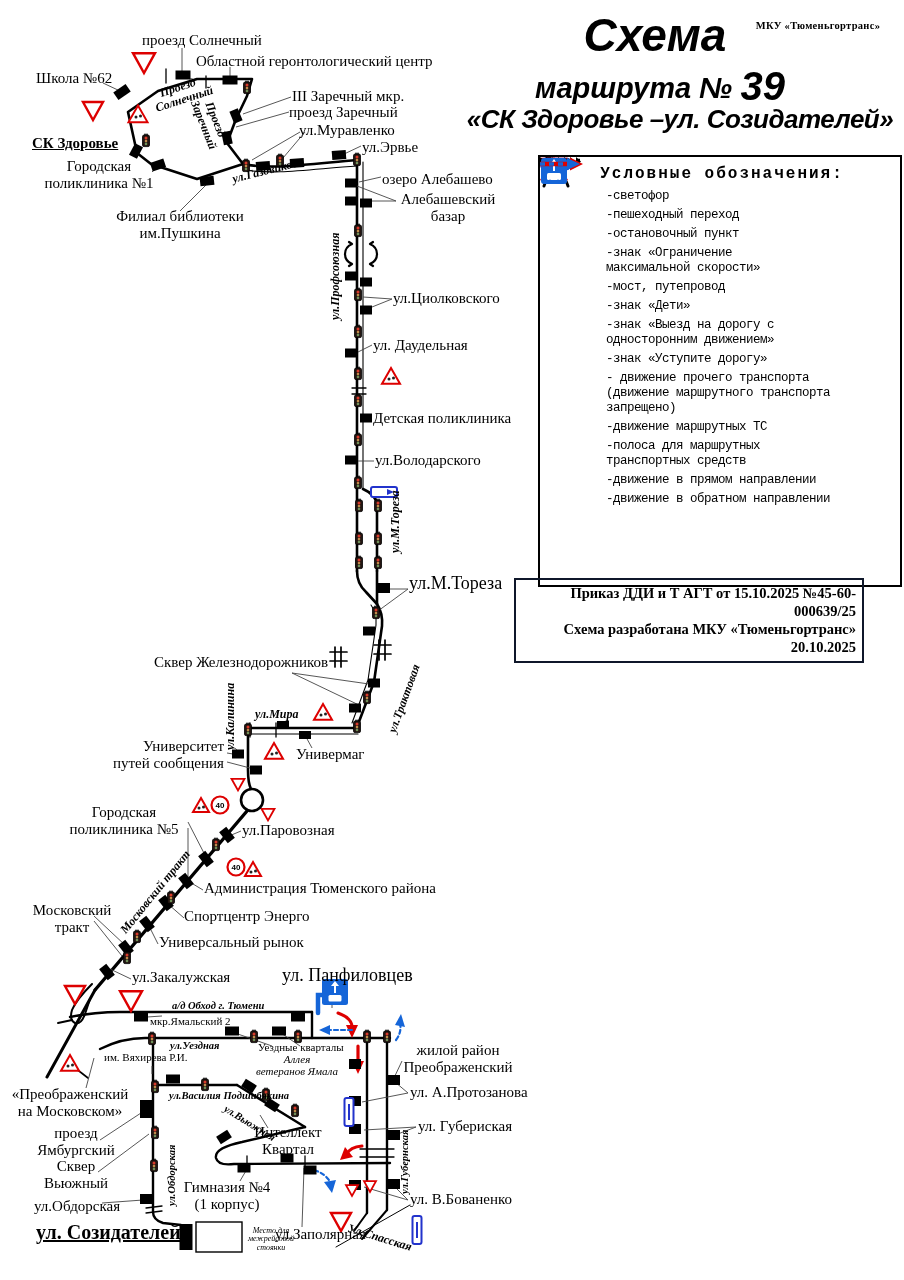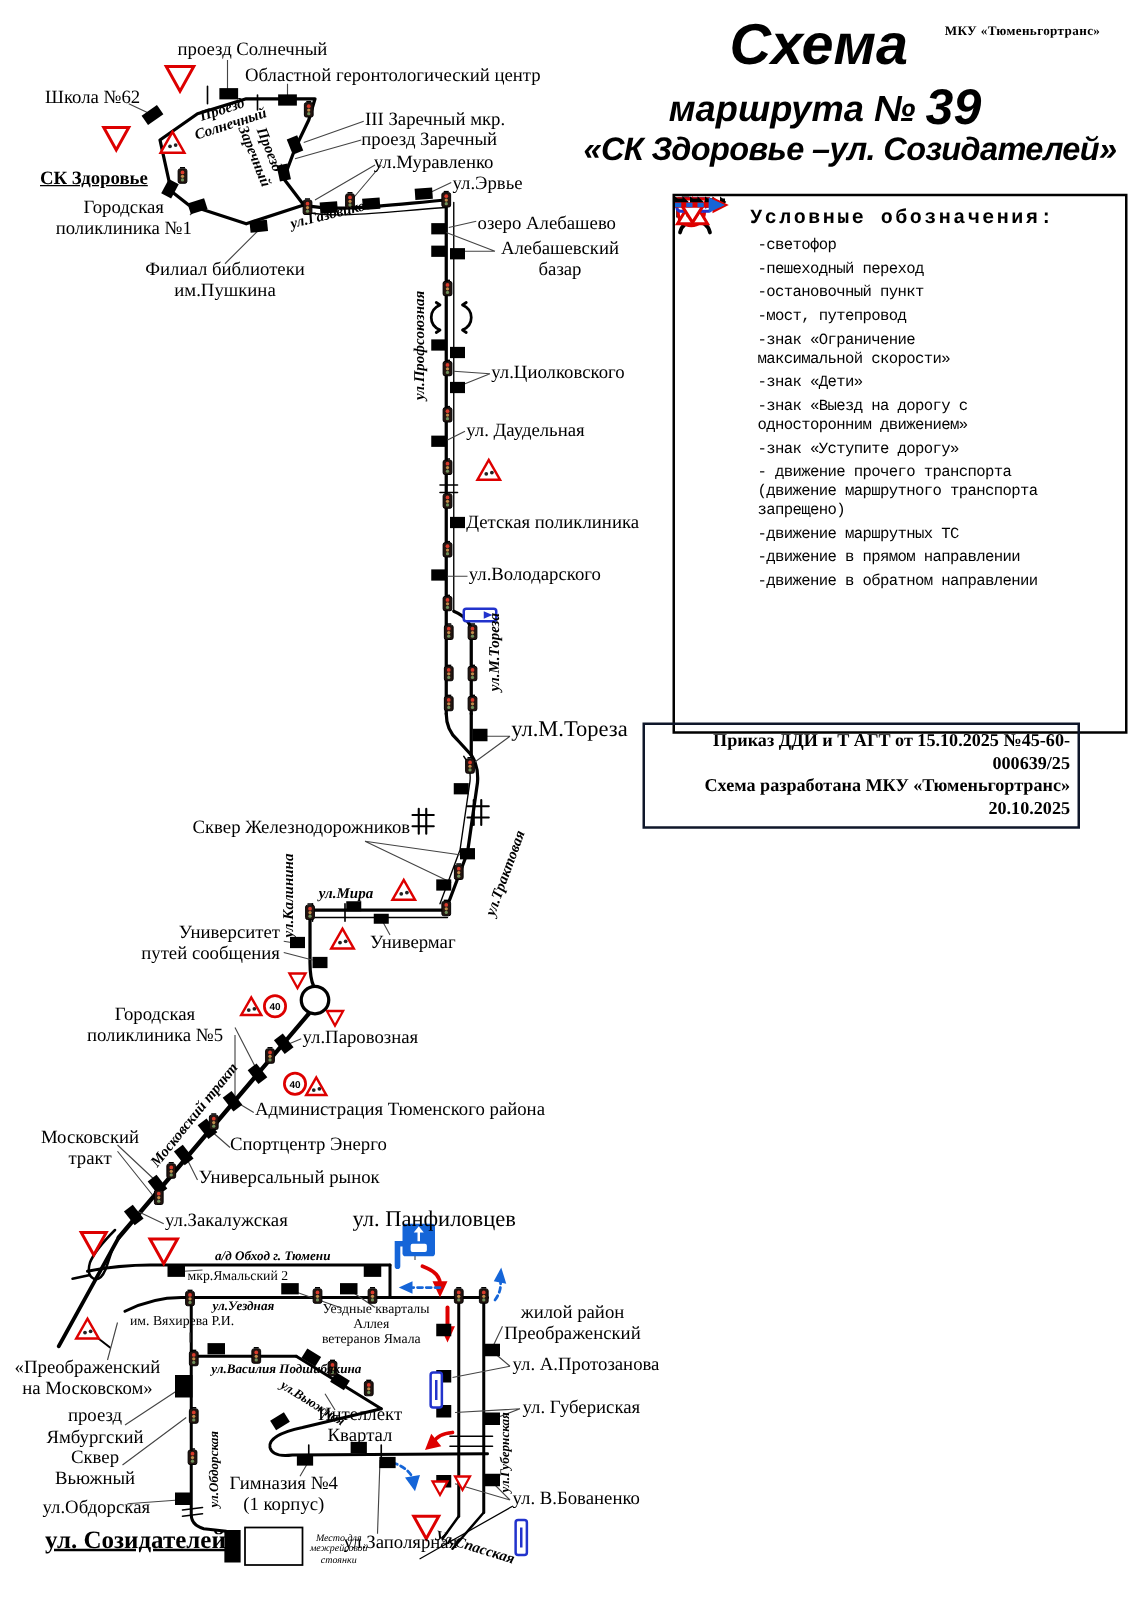--- a/index.html
+++ b/index.html
@@ -308,21 +308,21 @@
 поликлиника №5</div>
       <div class="s" style="left: 204px; top: 880px;">Администрация Тюменского района</div>
       <div class="s" style="left: 184px; top: 908px;">Спортцентр Энерго</div>
       <div class="s" style="left: 159px; top: 934px;">Универсальный рынок</div>
       <div class="s ctr" style="left: 26px; top: 902px; width: 92px;">Московский
 тракт</div>
       <div class="s" style="left: 132px; top: 969px;">ул.Закалужская</div>
       <div class="s lg" style="left: 282px; top: 966px;">ул. Панфиловцев</div>
       <div class="s sz" style="left: 150px; top: 1015px;">мкр.Ямальский 2</div>
       <div class="s sz" style="left: 258px; top: 1041px;">Уездные кварталы</div>
-      <div class="s sz ctr" style="left: 248px; top: 1053px; width: 98px;">Аллея
+      <div class="s sz ctr" style="left: 248px; top: 1053px; width: 98px; font-style: italic;">Аллея
 ветеранов Ямала</div>
       <div class="s sz" style="left: 104px; top: 1051px;">им. Вяхирева Р.И.</div>
       <div class="s ctr" style="left: 396px; top: 1042px; width: 124px;">жилой район
 Преображенский</div>
       <div class="s" style="left: 410px; top: 1084px;">ул. А.Протозанова</div>
       <div class="s" style="left: 418px; top: 1118px;">ул. Губериская</div>
       <div class="s" style="left: 410px; top: 1191px;">ул. В.Бованенко</div>
       <div class="s ctr" style="left: 8px; top: 1086px; width: 124px;">«Преображенский
 на Московском»</div>
       <div class="s ctr" style="left: 28px; top: 1125px; width: 96px;">проезд
@@ -386,36 +386,36 @@
     <div class="lg-row">
       <span class="lg-ic">
         <svg width="14" height="18">
             <rect x="1" y="1" width="12" height="16" fill="#000"></rect>
           </svg>
       </span>
       <span class="lg-tx">-остановочный пункт</span>
     </div>
     <div class="lg-row">
       <span class="lg-ic">
+        <svg width="26" height="26">
+            <circle cx="13" cy="13" r="10.5" fill="#fff" stroke="#dd0000" stroke-width="2.6"></circle>
+          <text x="13" y="17" text-anchor="middle" font-family="Liberation Sans,sans-serif" font-weight="bold" font-size="10">40</text>
+          </svg>
+      </span>
+      <span class="lg-tx">-знак «Ограничение
+максимальной скорости»</span>
+    </div>
+    <div class="lg-row">
+      <span class="lg-ic">
         <svg width="32" height="32" fill="none" stroke="#000" stroke-width="3" stroke-linecap="round">
           <path d="M4 3 Q6 12 16 12 Q26 12 28 3"></path>
             <path d="M4 29 Q6 20 16 20 Q26 20 28 29"></path>
           </svg>
       </span>
       <span class="lg-tx">-мост, путепровод</span>
-    </div>
-    <div class="lg-row">
-      <span class="lg-ic">
-        <svg width="26" height="26">
-            <circle cx="13" cy="13" r="10.5" fill="#fff" stroke="#dd0000" stroke-width="2.6"></circle>
-          <text x="13" y="17" text-anchor="middle" font-family="Liberation Sans,sans-serif" font-weight="bold" font-size="10">40</text>
-          </svg>
-      </span>
-      <span class="lg-tx">-знак «Ограничение
-максимальной скорости»</span>
     </div>
     <div class="lg-row">
       <span class="lg-ic">
         <svg width="28" height="25">
             <polygon points="14,2 26,22 2,22" fill="#fff" stroke="#dd0000" stroke-width="2.4"></polygon>
           <circle cx="11" cy="15" r="2" fill="#222"></circle>
             <circle cx="17" cy="14" r="2" fill="#222"></circle>
           </svg>
       </span>
       <span class="lg-tx">-знак «Дети»</span>
@@ -457,20 +457,34 @@
             <polygon points="18,0 23,4.5 18,9" fill="#000"></polygon>
           <polygon points="24,0 29,4.5 24,9" fill="#000"></polygon>
             <polygon points="30,0 35,4.5 30,9" fill="#000"></polygon>
           <polygon points="36,0 41,4.5 36,9" fill="#000"></polygon>
           </svg>
       </span>
       <span class="lg-tx">-движение маршрутных ТС</span>
     </div>
     <div class="lg-row">
       <span class="lg-ic">
+        <svg width="28" height="28">
+            <rect x="1" y="1" width="26" height="26" rx="3" fill="#1565d8"></rect>
+          <line x1="14" y1="14" x2="14" y2="6" stroke="#fff" stroke-width="2"></line>
+          <polygon points="10,8 18,8 14,2" fill="#fff"></polygon>
+          <rect x="7" y="16" width="14" height="7" rx="1.5" fill="#fff"></rect>
+          <circle cx="10" cy="24" r="1.5" fill="#1565d8"></circle>
+            <circle cx="18" cy="24" r="1.5" fill="#1565d8"></circle>
+          </svg>
+      </span>
+      <span class="lg-tx">-полоса для маршрутных
+транспортных средств</span>
+    </div>
+    <div class="lg-row">
+      <span class="lg-ic">
         <svg width="44" height="14">
             <line x1="0" y1="7" x2="31" y2="7" stroke="#dd0000" stroke-width="4.5"></line>
           <polygon points="30,0.5 43,7 30,13.5" fill="#dd0000"></polygon>
           </svg>
       </span>
       <span class="lg-tx">-движение в прямом направлении</span>
     </div>
     <div class="lg-row">
       <span class="lg-ic">
         <svg width="42" height="14">

